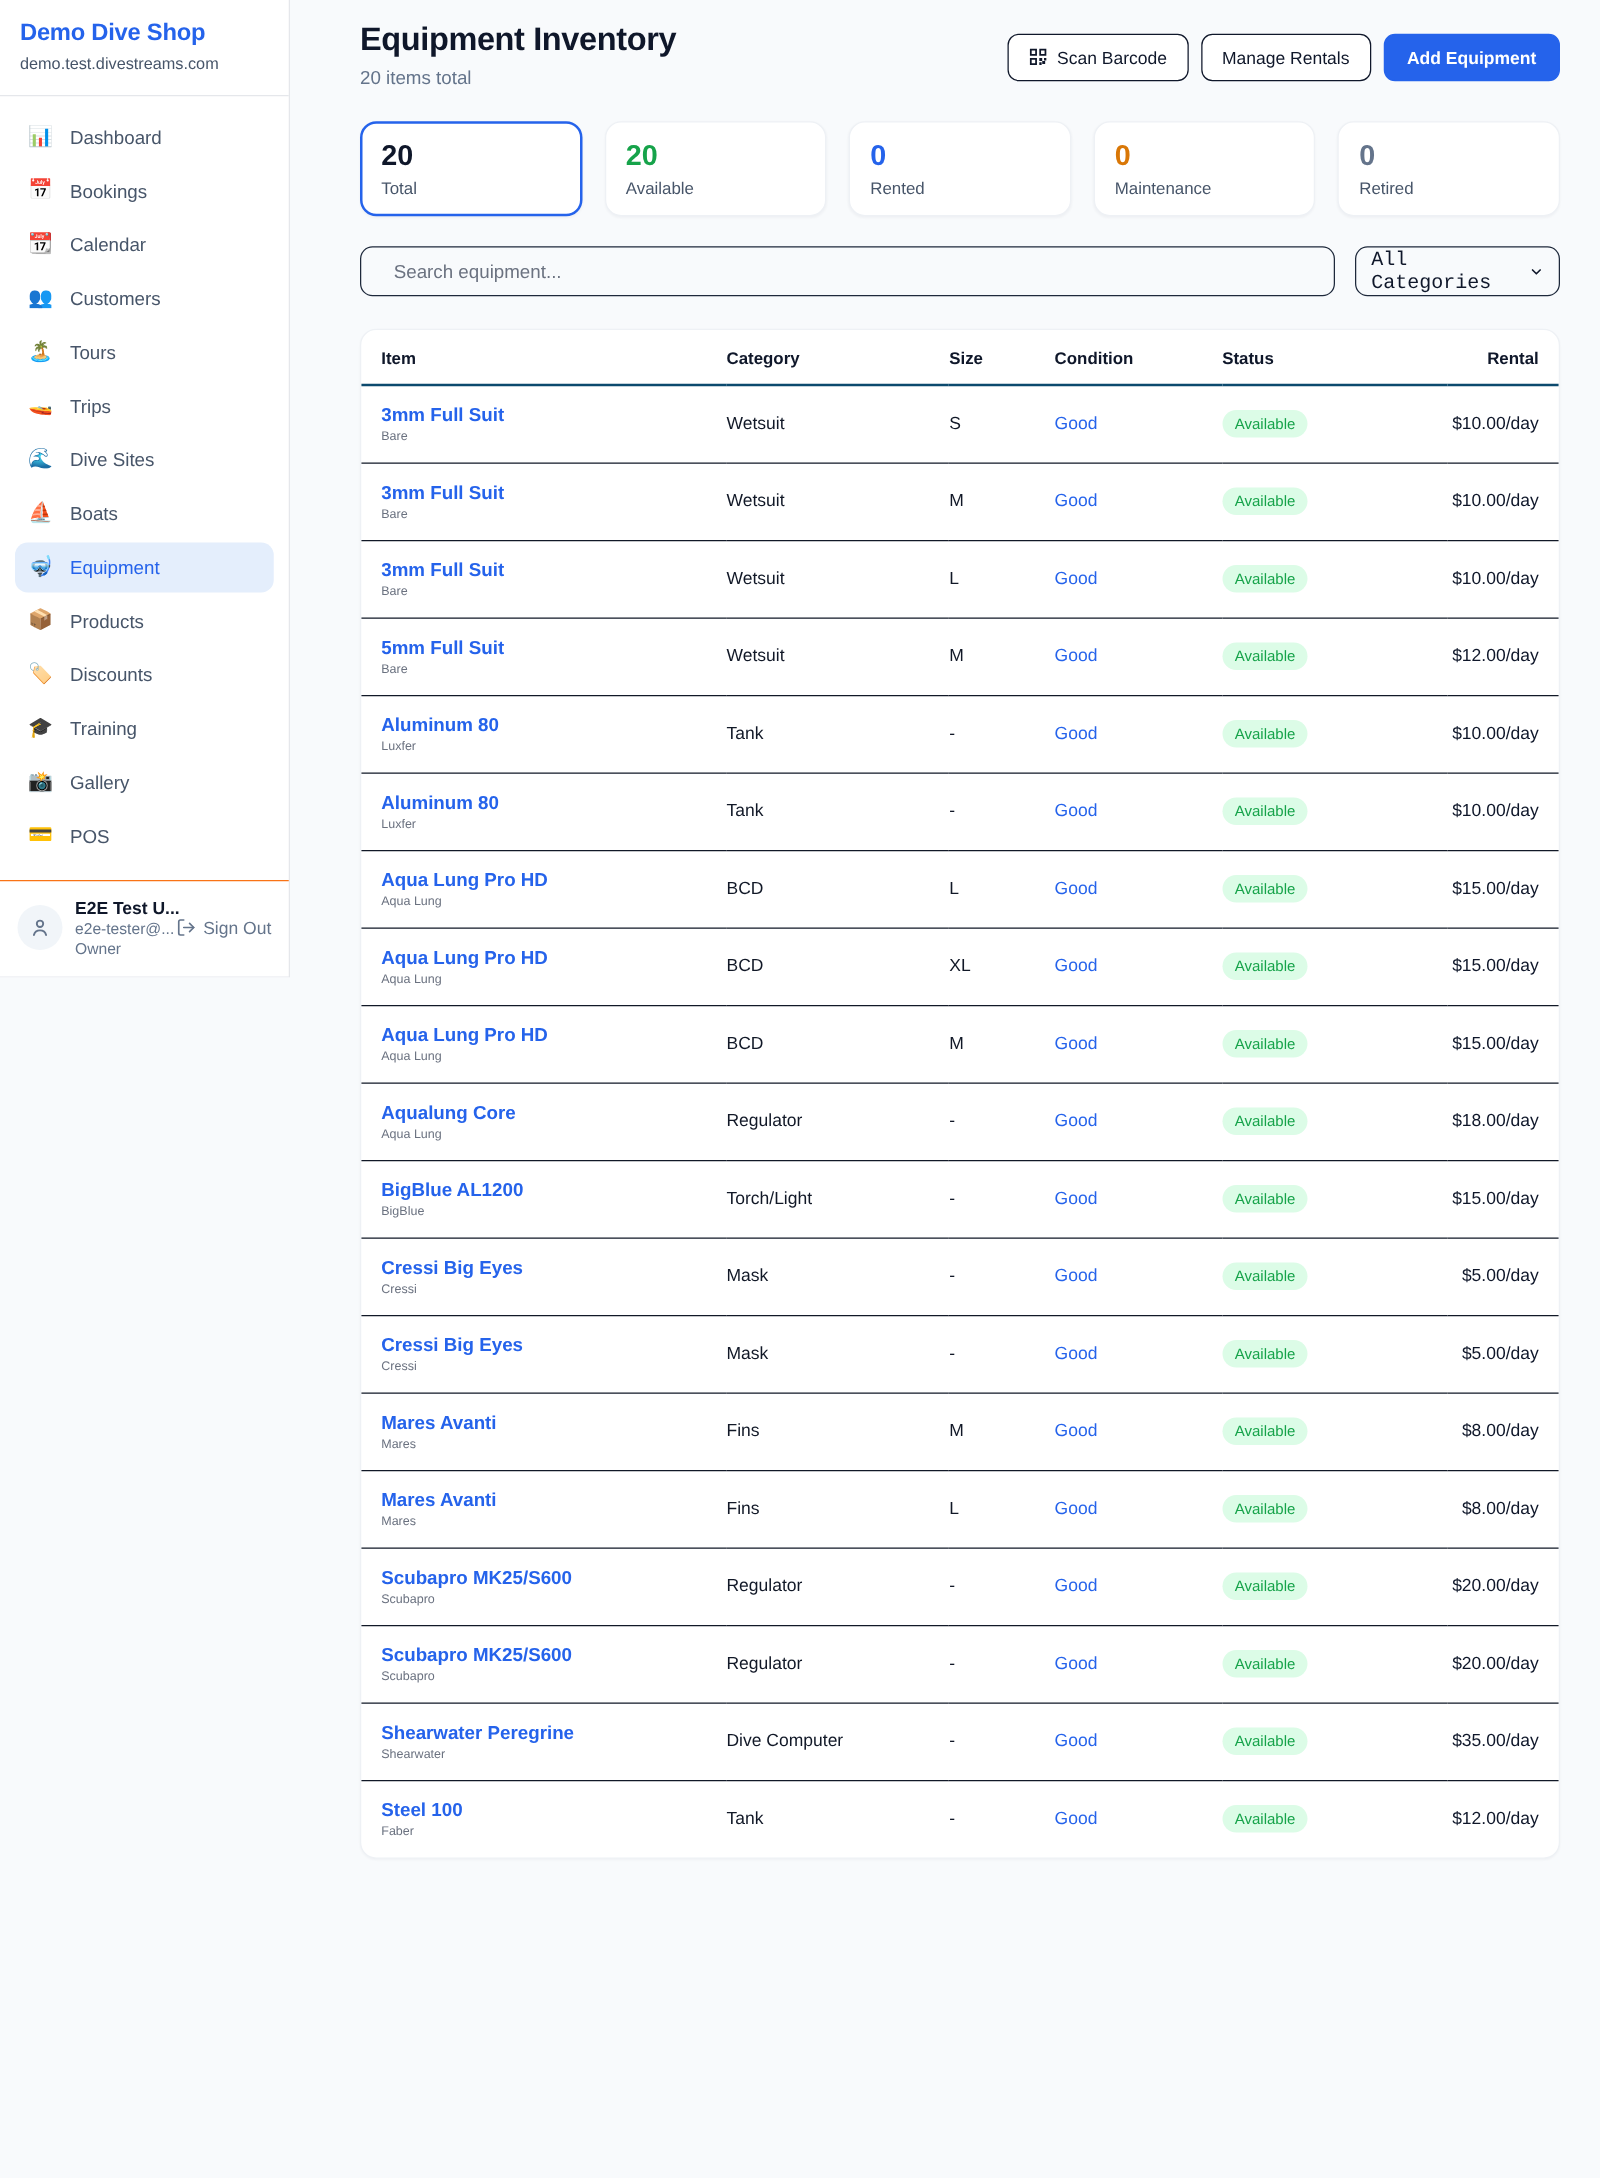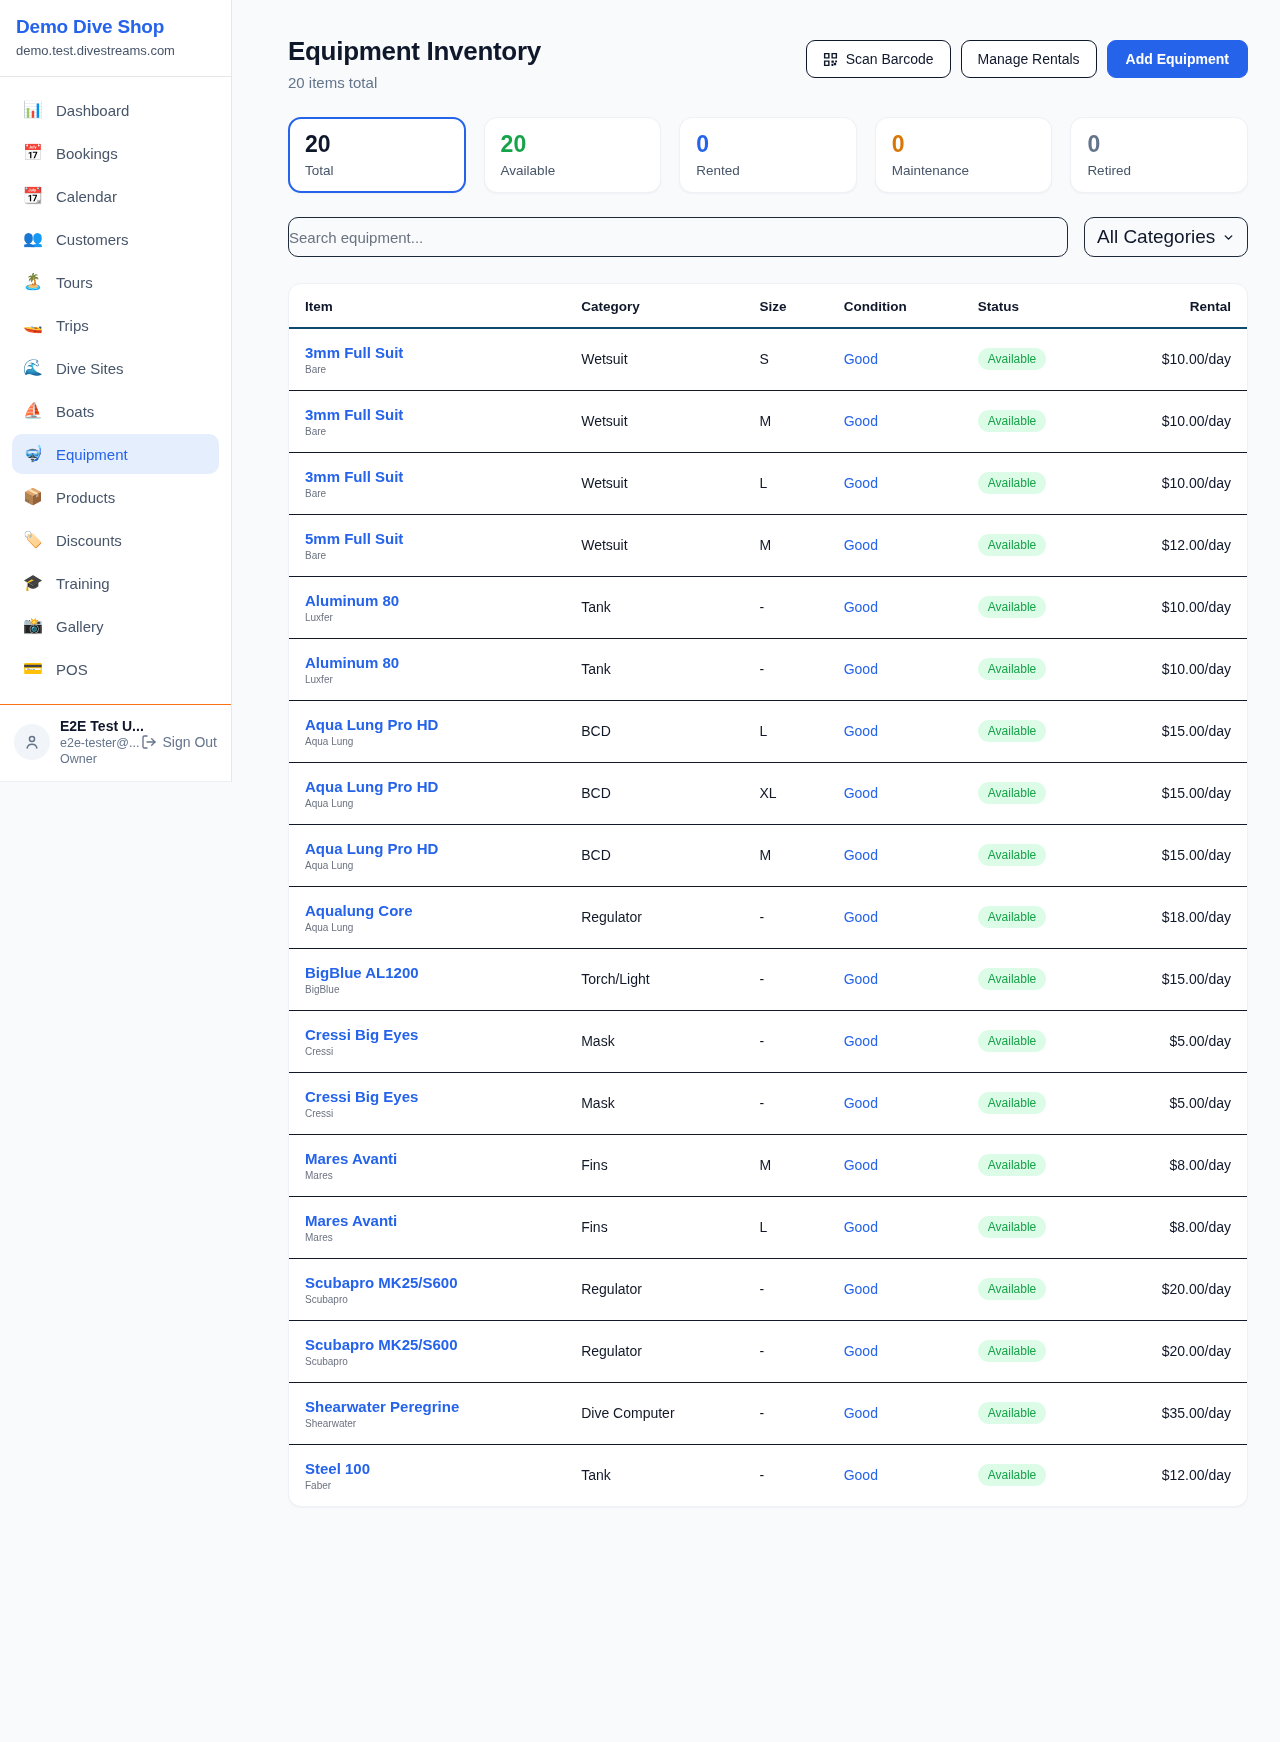--- a/index.html
+++ b/index.html
@@ -32,21 +32,21 @@
     width:36px; height:36px; border-radius:50%; background:#f1f5f9;
     display:flex; align-items:center; justify-content:center; color:#64748b; flex-shrink:0;
   }
   .user-meta { min-width:0; flex:1; }
   .user-name { font-size:14px; font-weight:700; color:#0f172a; white-space:nowrap; }
   .user-email, .user-role { font-size:12.5px; color:#64748b; margin-top:2px; white-space:nowrap; }
   .signout { display:flex; align-items:center; gap:6px; color:#64748b; font-size:14px; cursor:pointer; flex-shrink:0; }
 
   
   .main { flex:1; padding:16px 32px 60px 56px; }
-  .page-head { display:flex; align-items:flex-start; justify-content:space-between;margin-top:20px; }
+  .page-head { display:flex; align-items:center; justify-content:space-between; }
   .page-title { font-size:26px; font-weight:800; letter-spacing:-0.3px; color:#0f172a; }
   .page-sub { margin-top:7px; font-size:15px; color:#64748b; }
   .head-actions { display:flex; gap:10px; margin-top:4px; }
   .btn {
     height:38px; border-radius:9px; padding:15px 16px; font-size:14px;
     display:inline-flex; align-items:center; gap:8px; cursor:pointer;
     font-family:inherit; font-weight:500;
   }
   .btn-outline { background:#fff; border:1px solid #0f172a; color:#0f172a; }
   .btn-primary { background:#2563eb; border:1px solid #2563eb; color:#fff; font-weight:600; padding:0 18px; }
@@ -58,27 +58,27 @@
     padding:13px 16px 14px; cursor:pointer; box-shadow:0 1px 2px rgba(15,23,42,.04);
   }
   .stat-card.stat-active { border:2px solid #2563eb; padding:12px 15px 13px; }
   .stat-value { font-size:23px; font-weight:800; }
   .stat-label { margin-top:5px; font-size:13.5px; color:#475569; }
 
   
   .filters { display:flex; gap:16px; margin-top:24px; }
   .search-input {
     flex:1; height:40px; border:1px solid #1e293b; border-radius:10px;
-    background:#f8fafc; padding:0 0; font-size:15px; color:#0f172a; font-family:inherit;
+    background:#f8fafc; padding:0 26px; font-size:15px; color:#0f172a; font-family:inherit;
   }
   .search-input::placeholder { color:#6b7280; }
   .select {
     width:164px; height:40px; border:1px solid #1e293b; border-radius:10px;
     background:#f8fafc; padding:0 12px; display:flex; align-items:center;
-    justify-content:space-between; font-size:19px; cursor:pointer; flex-shrink:0;
+    justify-content:space-between; font-size:16px; cursor:pointer; flex-shrink:0;font-family:Liberation Mono, monospace;
   }
 
   
   .table-card {
     margin-top:26px; background:#fff; border:1px solid #eef1f5; border-radius:13px;
     overflow:hidden; box-shadow:0 1px 2px rgba(15,23,42,.04);
   }
   table { width:100%; border-collapse:collapse; table-layout:fixed; }
   thead th {
     text-align:left; font-size:13.5px; font-weight:700; color:#0f172a;

